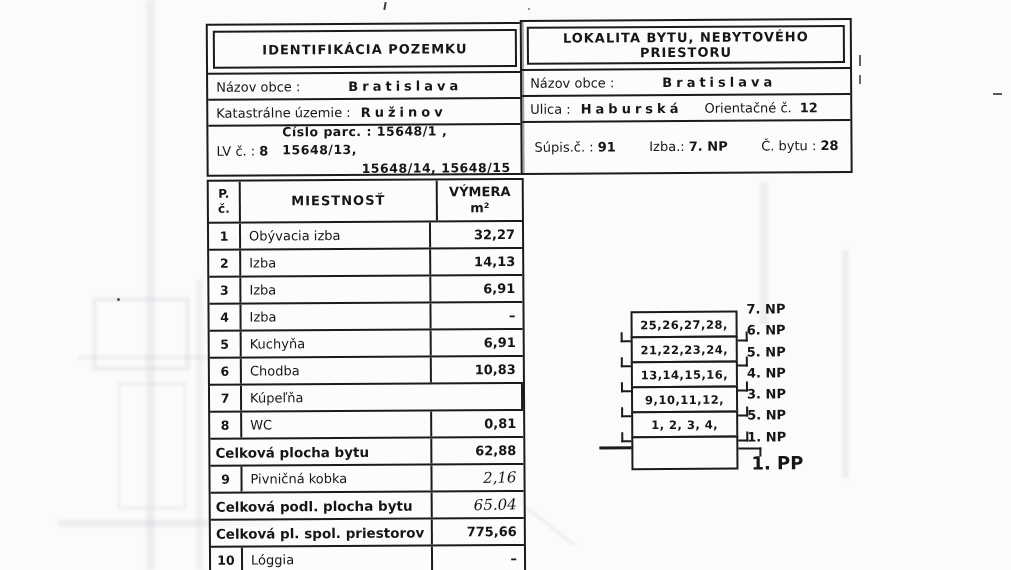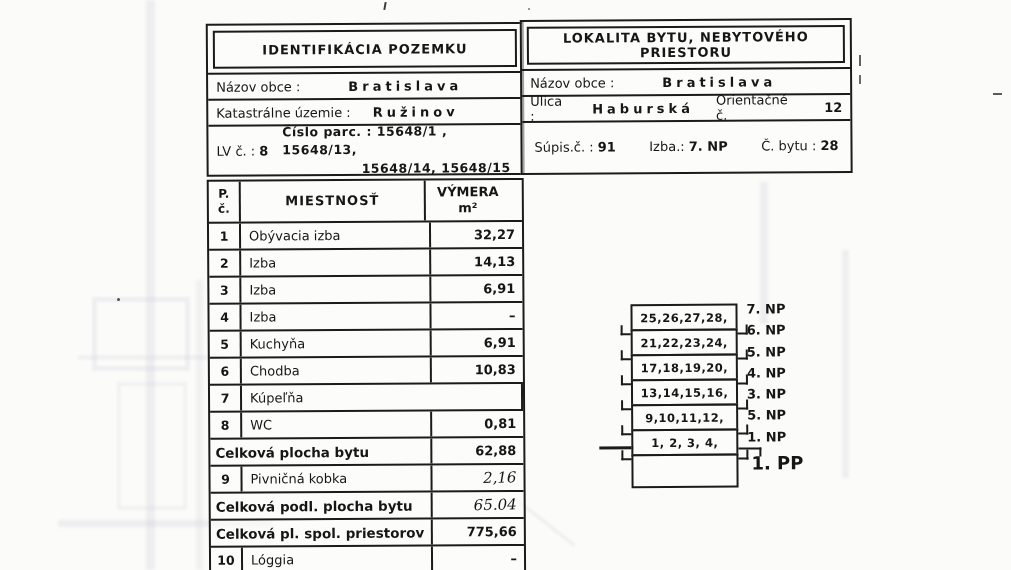--- a/index.html
+++ b/index.html
@@ -37,50 +37,50 @@
     display:flex;align-items:center;justify-content:center;
     font-weight:bold;font-size:13px;letter-spacing:1px;text-align:center;
   }
   .idrow{border-top:2px solid #1b1b1b;display:flex;align-items:center;
          padding:0 8px;font-size:13px;height:24px;}
   .idrow.first{margin-top:4px;}
   .idrow.tall{height:49px;align-items:center;}
   .sp-val{font-weight:bold;letter-spacing:4px;}
   .b{font-weight:bold;}
   .ml-lg{margin-left:48px;}
-  .ml-sm{margin-left:22px;}
+  .ml-sm{margin-left:10px;}
   .lv-left{white-space:nowrap;}
   .parc-block{flex:1;margin-left:14px;font-size:12.5px;line-height:1.45;}
   .parc-l1{font-weight:bold;letter-spacing:.5px;}
   .parc-l2{font-weight:bold;letter-spacing:.5px;text-align:right;padding-right:4px;}
   .spread{justify-content:space-between;padding:0 12px;}
   .pair{white-space:nowrap;}
 
   
   .rooms{position:absolute;left:207px;top:178px;width:313px;border:2px solid #1b1b1b;background:rgba(253,253,251,.6);}
   .tr{display:flex;border-top:2px solid #1b1b1b;height:25px;align-items:stretch;}
   .tr.hd{border-top:none;height:40px;}
   .td{display:flex;align-items:center;font-size:13px;}
   .c1{width:30px;border-right:2px solid #1b1b1b;justify-content:center;font-weight:bold;font-size:12.5px;}
   .c2{flex:1;border-right:2px solid #1b1b1b;padding-left:8px;}
   .c3{width:84px;justify-content:flex-end;padding-right:7px;font-weight:bold;}
   .cspan{flex:1;border-right:2px solid #1b1b1b;padding-left:5px;font-weight:bold;font-size:13.5px;}
   .th{font-weight:bold;white-space:pre-line;text-align:center;line-height:1.25;}
   .hd .c1{font-size:12px;}
   .hd .c2{justify-content:center;padding-left:0;letter-spacing:1px;}
-  .hd .c3{justify-content:center;padding-right:12px;}
+  .hd .c3{justify-content:center;padding-right:0;}
   .hand{font-family:"DejaVu Serif",serif;font-style:italic;font-weight:400;font-size:15px;transform:rotate(-1deg);}
 
   
   .bldg{position:absolute;left:598px;top:298px;width:210px;height:186px;}
   .stack{position:absolute;left:32px;top:2px;width:107px;}
   .floor{position:relative;height:23px;margin-top:-2px;border:2px solid #1b1b1b;
          display:flex;align-items:center;justify-content:center;
          font-size:11.5px;font-weight:bold;letter-spacing:.5px;background:rgba(253,253,251,.5);}
-  .floor:first-child{margin-top:5px;}
+  .floor:first-child{margin-top:12px;}
   .floor::before{content:"";position:absolute;left:-12px;bottom:-6px;width:9px;height:8px;
                  border-left:2px solid #1b1b1b;border-bottom:2px solid #1b1b1b;}
   .floor::after{content:"";position:absolute;right:-12px;bottom:-6px;width:9px;height:8px;
                 border-right:2px solid #1b1b1b;border-bottom:2px solid #1b1b1b;}
   .ppbox{position:relative;height:30px;margin-top:-2px;border:2px solid #1b1b1b;background:rgba(253,253,251,.5);}
   .groundline{position:absolute;left:0;top:149px;width:34px;border-top:3px solid #1b1b1b;}
   .pp-conn{position:absolute;left:139px;top:151px;width:21px;height:7px;border-top:2px solid #1b1b1b;border-right:2px solid #1b1b1b;}
   .flabels{position:absolute;left:148px;top:2px;display:flex;flex-direction:column;}
   .flabel{height:21.3px;line-height:21.3px;font-weight:bold;font-size:13px;white-space:nowrap;}
   .pplabel{position:absolute;left:152px;top:156px;font-weight:bold;font-size:18px;white-space:nowrap;}
@@ -136,21 +136,21 @@
     <div class="idtbl tbl-right">
       <div class="hd-box">LOKALITA BYTU, NEBYTOVÉHO PRIESTORU</div>
       <div class="idrow first">
         <span>Názov obce :</span>
         <span class="sp-val ml-lg">Bratislava</span>
       </div>
       <div class="idrow">
         <span>Ulica :</span>
         <span class="sp-val ml-sm">Haburská</span>
         <span style="margin-left:22px">Orientačné č.</span>
-        <span class="b" style="margin-left:22px">12</span>
+        <span class="b" style="margin-left:8px">12</span>
       </div>
       <div class="idrow tall spread">
         <span class="pair">
           <span>Súpis.č. :</span>
           <span class="b">91</span>
         </span>
         <span class="pair">
           <span>Izba.:</span>
           <span class="b">7. NP</span>
         </span>
@@ -240,23 +240,20 @@
     </div>
 
     <div class="bldg">
       <div class="groundline"></div>
       <div class="stack">
         <div class="floor">
             <span>25,26,27,28,</span>
           </div>
         <div class="floor">
             <span>21,22,23,24,</span>
-          </div>
-        <div class="floor">
-            <span>17,18,19,20,</span>
           </div>
         <div class="floor">
             <span>13,14,15,16,</span>
           </div>
         <div class="floor">
             <span>9,10,11,12,</span>
           </div>
         <div class="floor">
             <span>1, 2, 3, 4,</span>
           </div>

